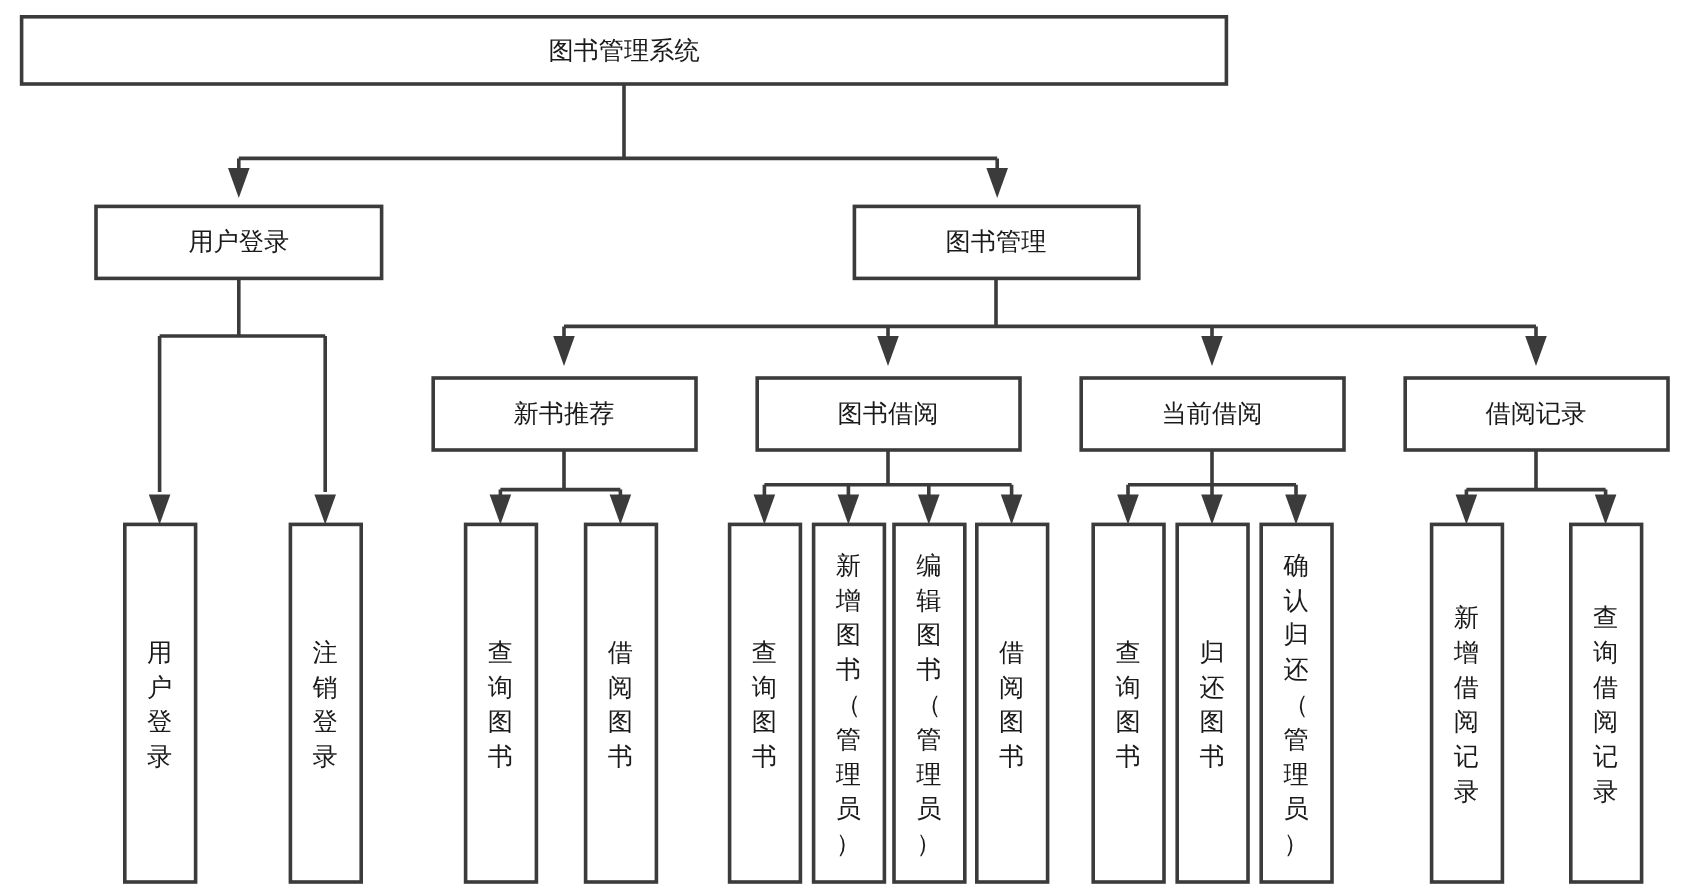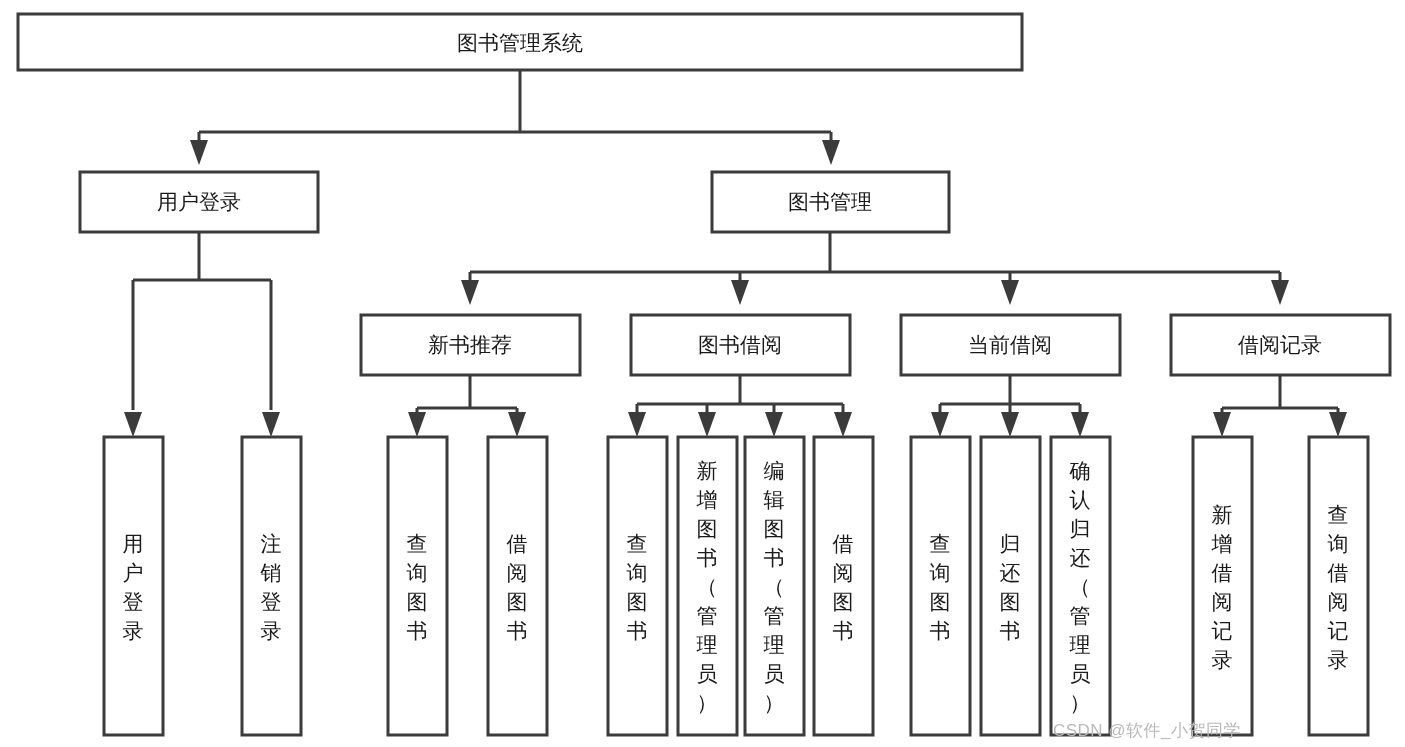--- a/index.html
+++ b/index.html
@@ -205,14 +205,13 @@
         <text class="node-label-v" x="1222" y="0"><tspan x="1222" y="521.62">新</tspan><tspan x="1222" y="550.62">增</tspan><tspan x="1222" y="579.62">借</tspan><tspan x="1222" y="608.62">阅</tspan><tspan x="1222" y="637.62">记</tspan><tspan x="1222" y="666.62">录</tspan></text>
       </g>
       <g>
         <rect class="node-box" x="1309" y="437" width="59" height="298"></rect>
         <text class="node-label-v" x="1338" y="0"><tspan x="1338" y="521.62">查</tspan><tspan x="1338" y="550.62">询</tspan><tspan x="1338" y="579.62">借</tspan><tspan x="1338" y="608.62">阅</tspan><tspan x="1338" y="637.62">记</tspan><tspan x="1338" y="666.62">录</tspan></text>
       </g>
     </g>
 
   </svg>
 
-  <div class="watermark">CSDN @软件_小贺同学</div>
 </div>
 
 </body></html>

